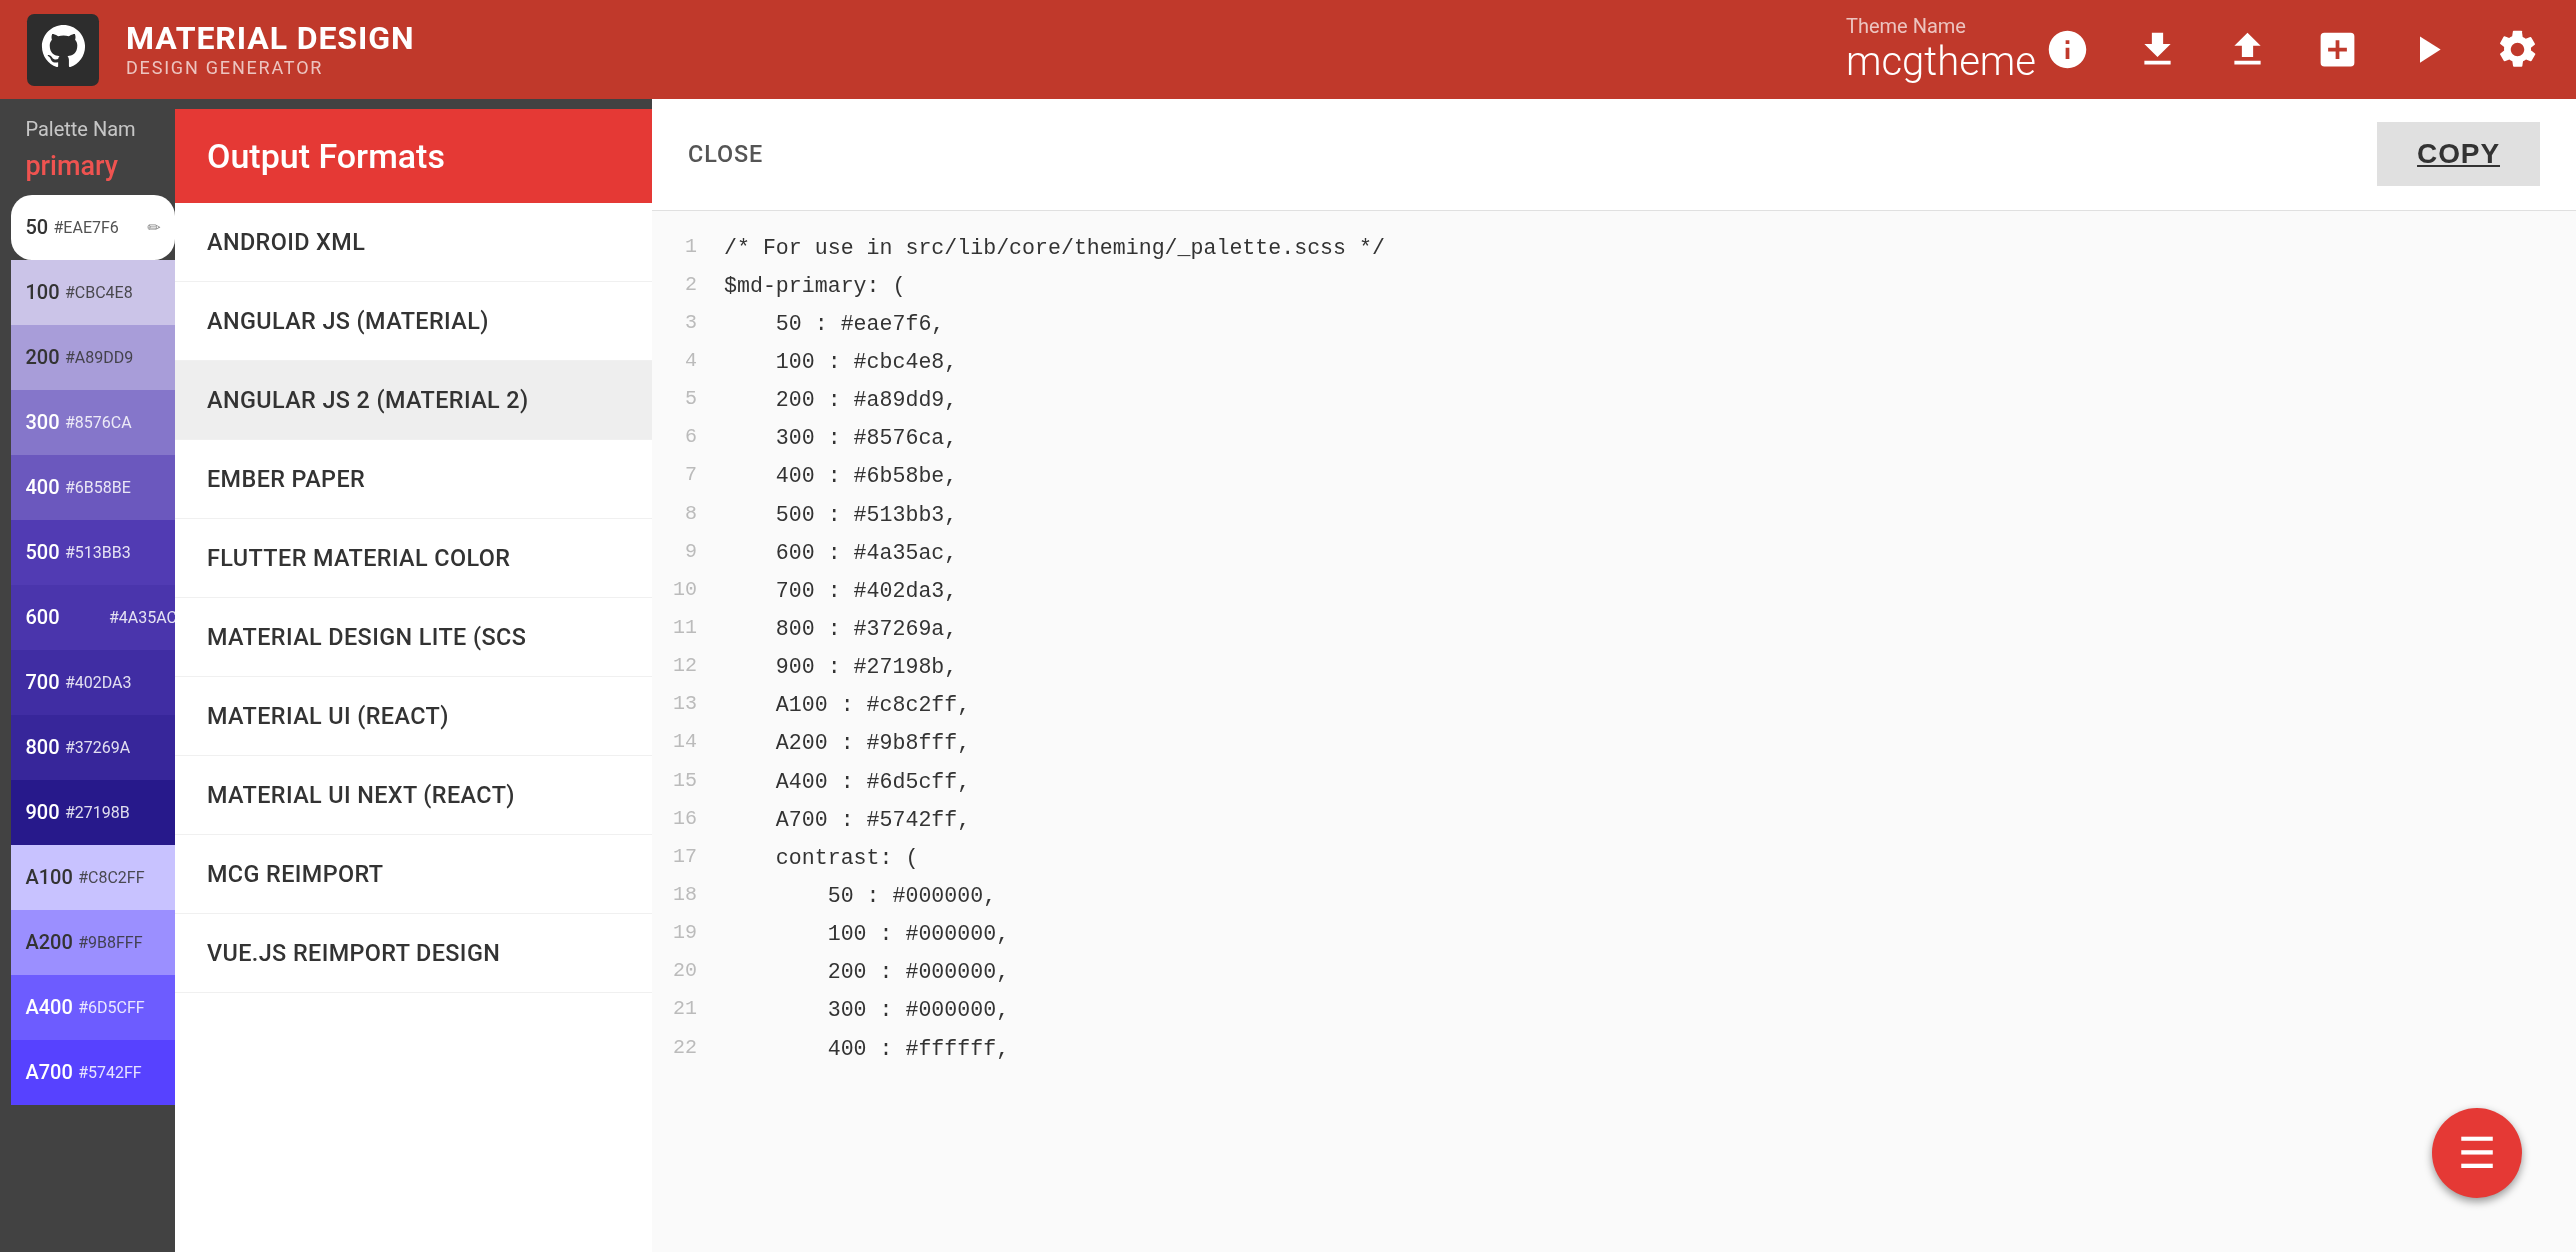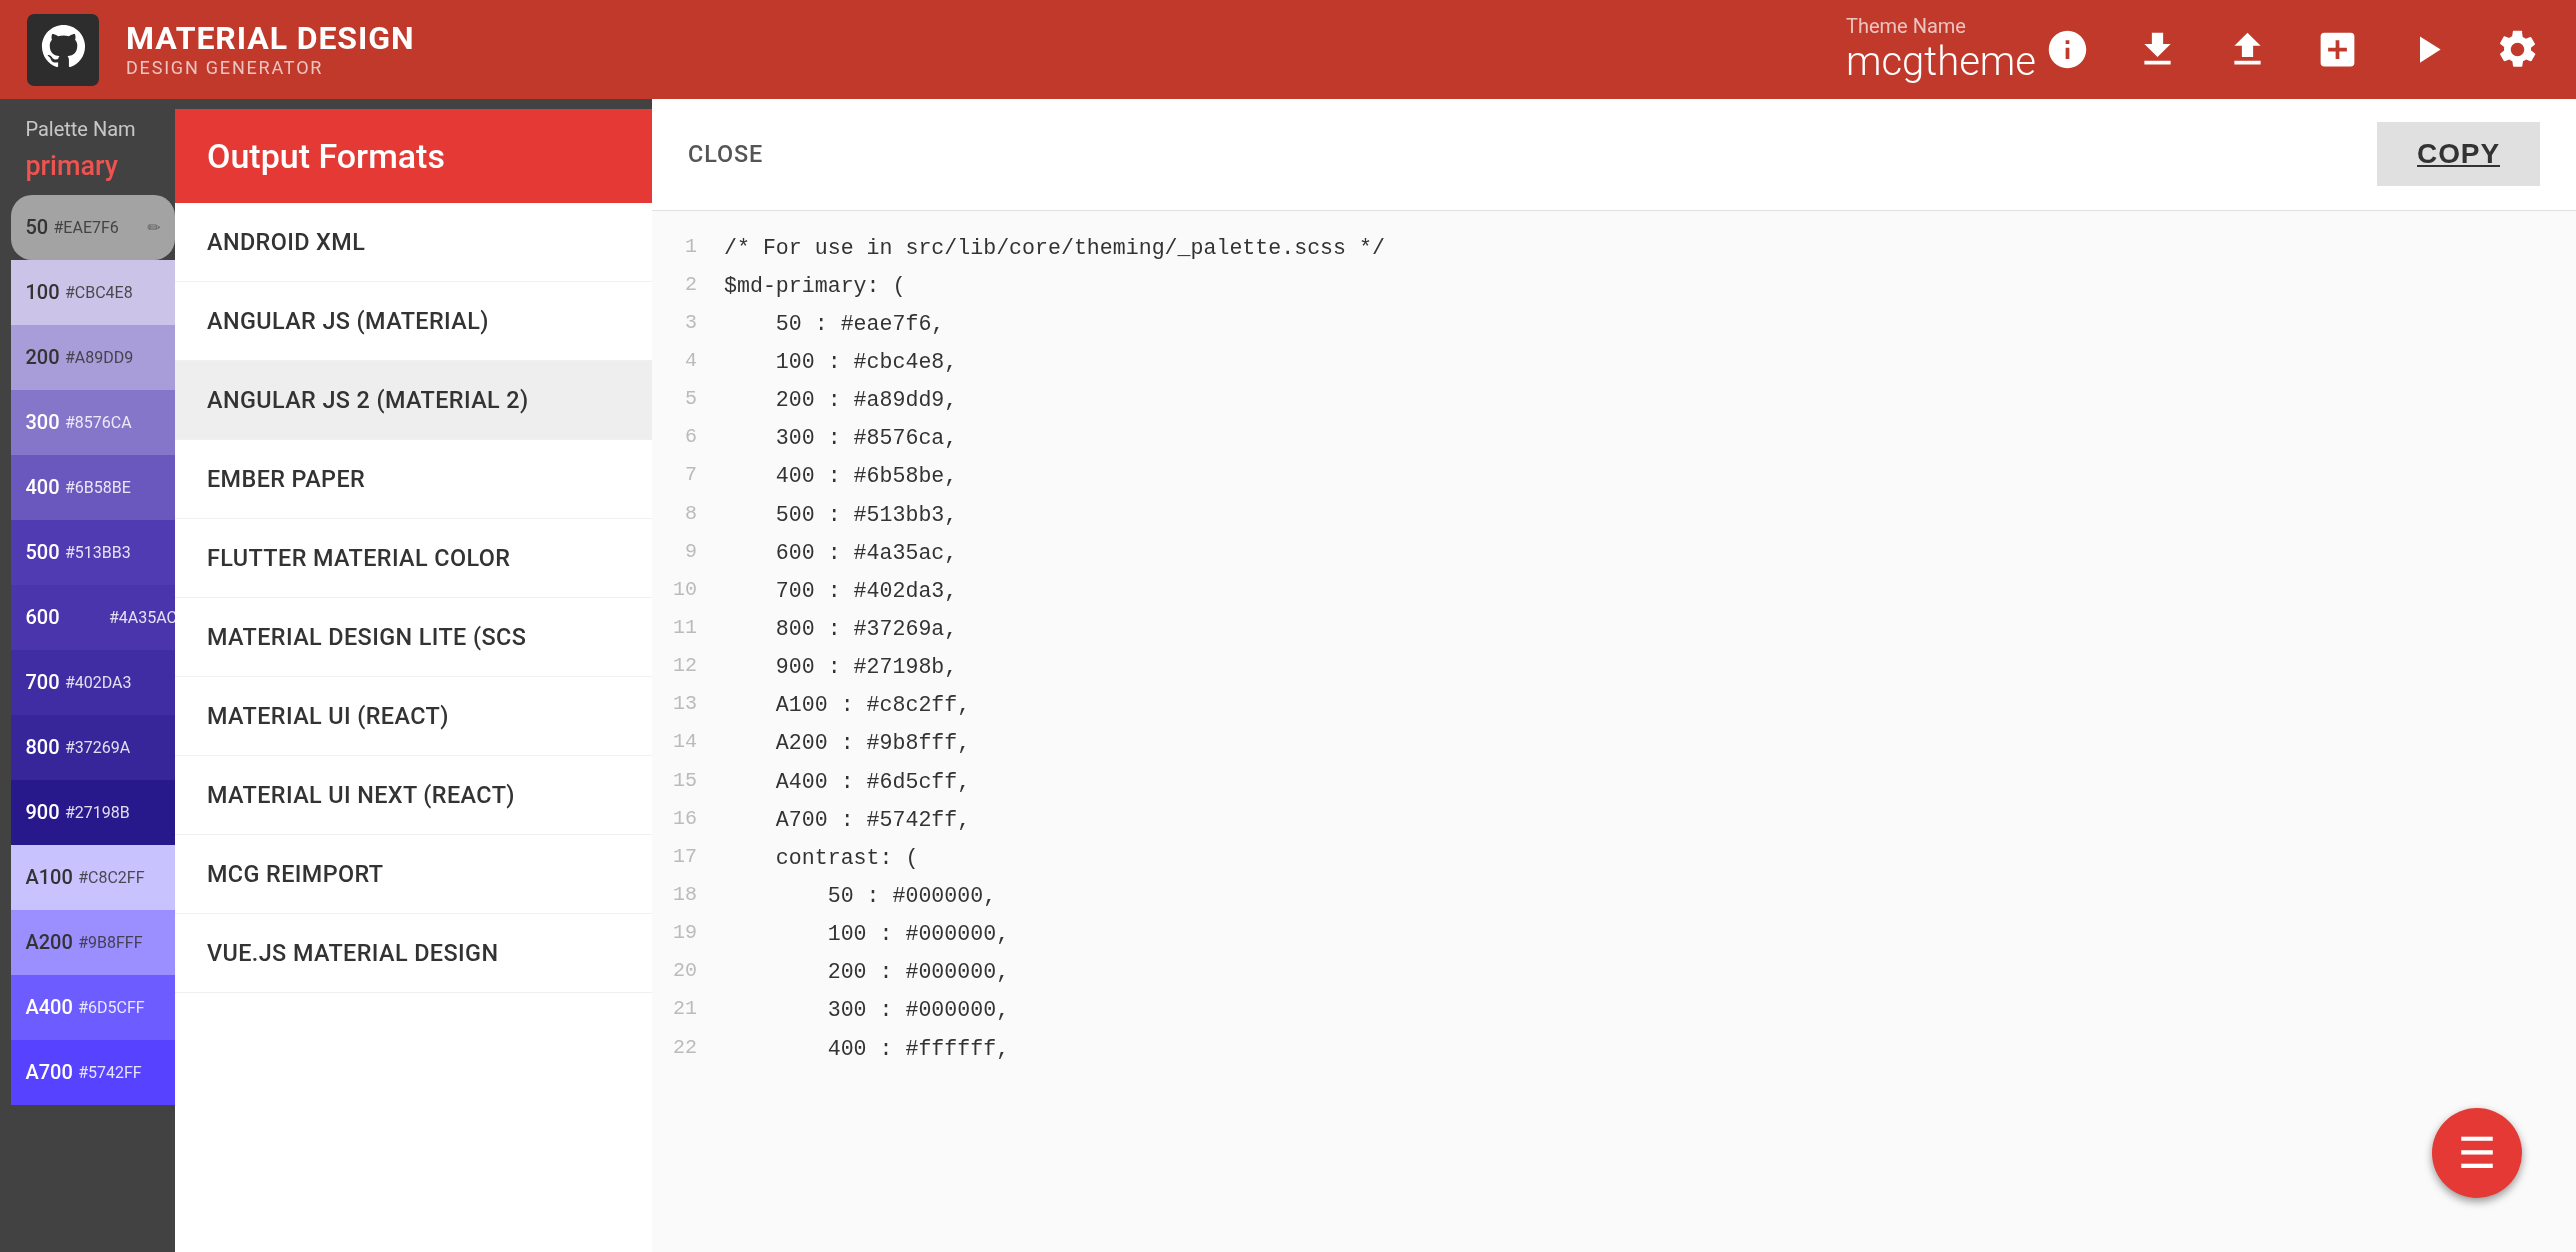--- a/index.html
+++ b/index.html
@@ -230,21 +230,21 @@
         </svg>
     </button>
   </div>
 </header>
 
 <aside class="sidebar-palette">
   <div class="sidebar-palette-header">Palette Nam</div>
   <div class="palette-name-val">primary</div>
 
   <div id="palette-items-container">
-      <div class="palette-item" style="background-color: #a3a3a3; color: rgb(51, 51, 51); border-radius: 21px;">
+      <div class="palette-item" style="background-color: #ffffff; color: rgb(51, 51, 51); border-radius: 21px;">
     <span class="palette-item-shade">50</span>
     <span class="palette-item-hex">#EAE7F6</span>
     <span class="palette-item-edit">✏</span>
   </div>
       <div class="palette-item" style="background-color: rgb(203, 196, 232); color: rgb(51, 51, 51);">
     <span class="palette-item-shade">100</span>
     <span class="palette-item-hex">#CBC4E8</span>
 
   </div>
       <div class="palette-item" style="background-color: rgb(168, 157, 217); color: rgb(51, 51, 51);">
@@ -315,21 +315,21 @@
   <div id="output-menu-container">
       <div class="output-menu-item">ANDROID XML</div>
       <div class="output-menu-item">ANGULAR JS (MATERIAL)</div>
       <div class="output-menu-item active">ANGULAR JS 2 (MATERIAL 2)</div>
       <div class="output-menu-item">EMBER PAPER</div>
       <div class="output-menu-item">FLUTTER MATERIAL COLOR</div>
       <div class="output-menu-item">MATERIAL DESIGN LITE (SCS</div>
       <div class="output-menu-item">MATERIAL UI (REACT)</div>
       <div class="output-menu-item">MATERIAL UI NEXT (REACT)</div>
       <div class="output-menu-item">MCG REIMPORT</div>
-      <div class="output-menu-item">VUE.JS MATERIAL DESIGN</div>
+      <div class="output-menu-item">VUE.JS REIMPORT DESIGN</div>
     </div>
 </nav>
 
 <section class="code-panel">
   <div class="code-panel-topbar">
     <span class="close-label">CLOSE</span>
     <button class="copy-btn">COPY</button>
   </div>
   <div class="code-area">
     <div id="code-lines-container">

